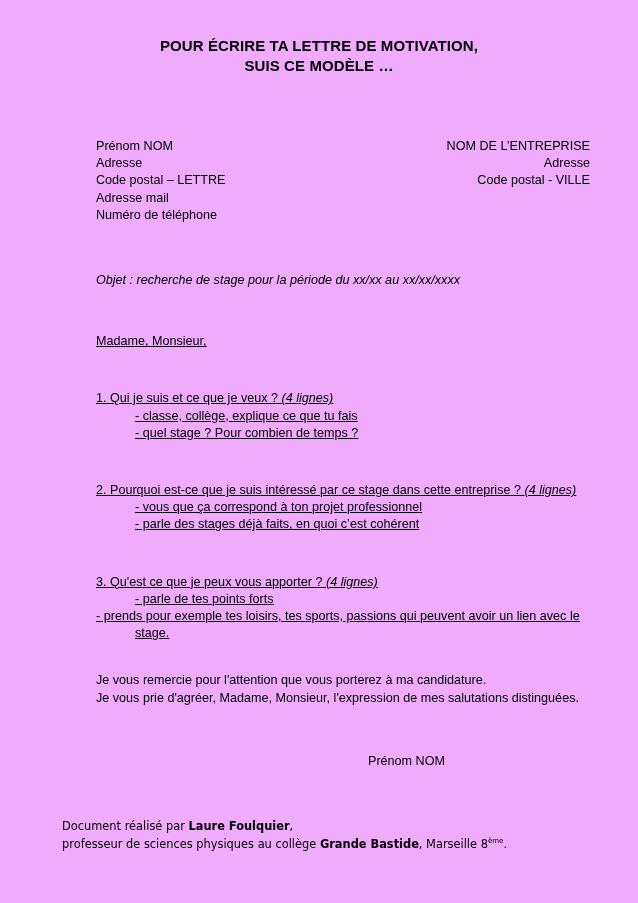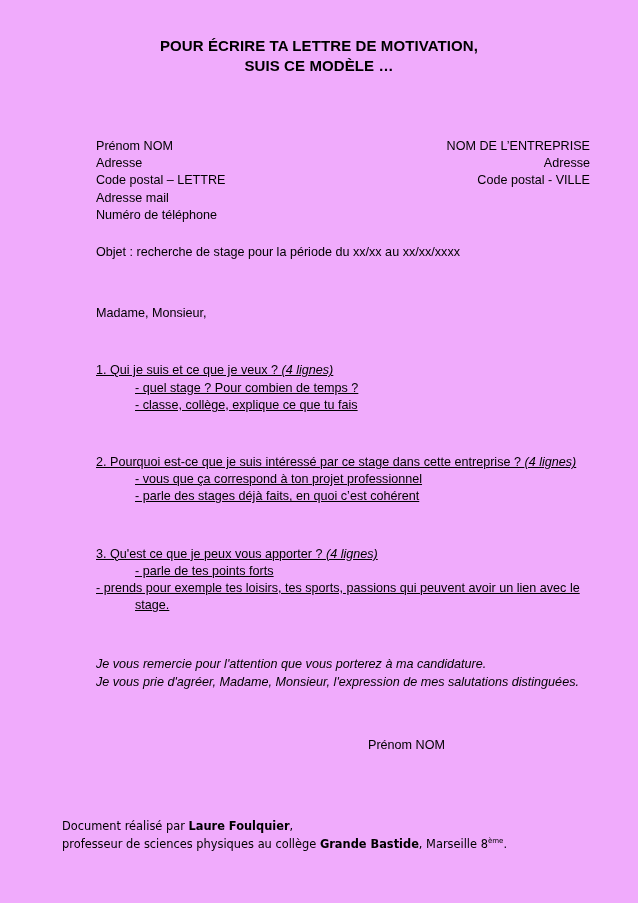--- a/index.html
+++ b/index.html
@@ -67,25 +67,27 @@
     position: absolute;
     right: 0;
     top: 0;
     text-align: right;
   }
   .addr-line {
     white-space: pre;
   }
 
   .objet {
-    margin-top: 20px;
+    margin-top: 48px;
+    font-style: italic;
   }
 
   .salutation {
     margin-top: 44px;
+    text-decoration: underline;
   }
 
   .section {
     margin-top: 40px;
     text-decoration: underline;
   }
   .section-heading {
     white-space: normal;
   }
   .lignes {
@@ -93,22 +95,21 @@
   }
   .bullet {
     padding-left: 39px;
   }
   .bullet-wrap {
     padding-left: 39px;
     text-indent: -39px;
   }
 
   .closing {
-    margin-top: 42px;
-    font-style: italic;
+    margin-top: 30px;
   }
 
   .signature {
     margin-top: 46px;
     padding-left: 272px;
   }
 
   
   .footer {
     position: absolute;
@@ -155,22 +156,22 @@
         <div class="addr-line">Code postal - VILLE</div>
       </div>
     </div>
 
     <div class="objet">Objet : recherche de stage pour la période du xx/xx au xx/xx/xxxx</div>
 
     <div class="salutation">Madame, Monsieur,</div>
 
     <div class="section">
       <div class="section-heading"><span>1. Qui je suis et ce que je veux ? </span><span class="lignes">(4 lignes)</span></div>
+      <div class="bullet">- classe, collège, explique ce que tu fais</div>
       <div class="bullet">- quel stage ? Pour combien de temps ?</div>
-      <div class="bullet">- classe, collège, explique ce que tu fais</div>
     </div>
 
     <div class="section">
       <div class="section-heading"><span>2. Pourquoi est-ce que je suis intéressé par ce stage dans cette entreprise ? </span><span class="lignes">(4 lignes)</span></div>
       <div class="bullet">- vous que ça correspond à ton projet professionnel</div>
       <div class="bullet">- parle des stages déjà faits, en quoi c’est cohérent</div>
     </div>
 
     <div class="section">
       <div class="section-heading"><span>3. Qu'est ce que je peux vous apporter ? </span><span class="lignes">(4 lignes)</span></div>

